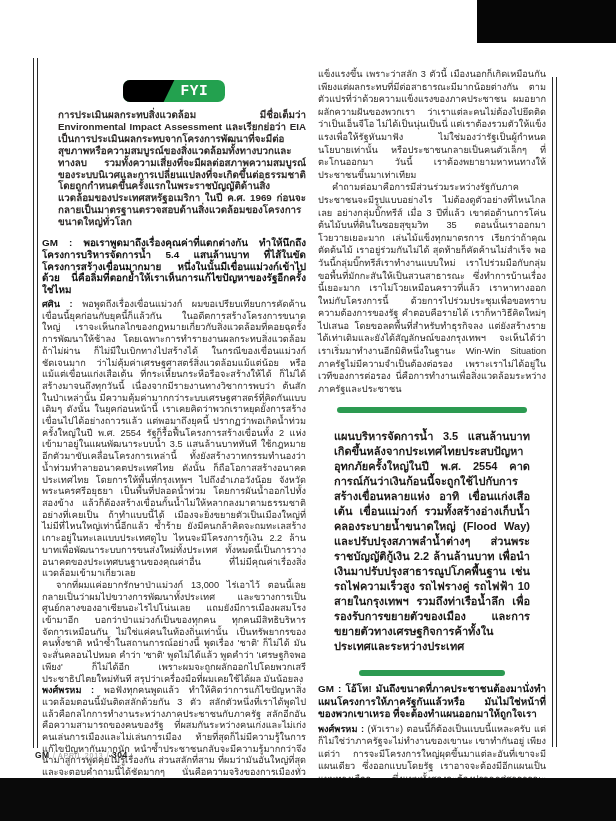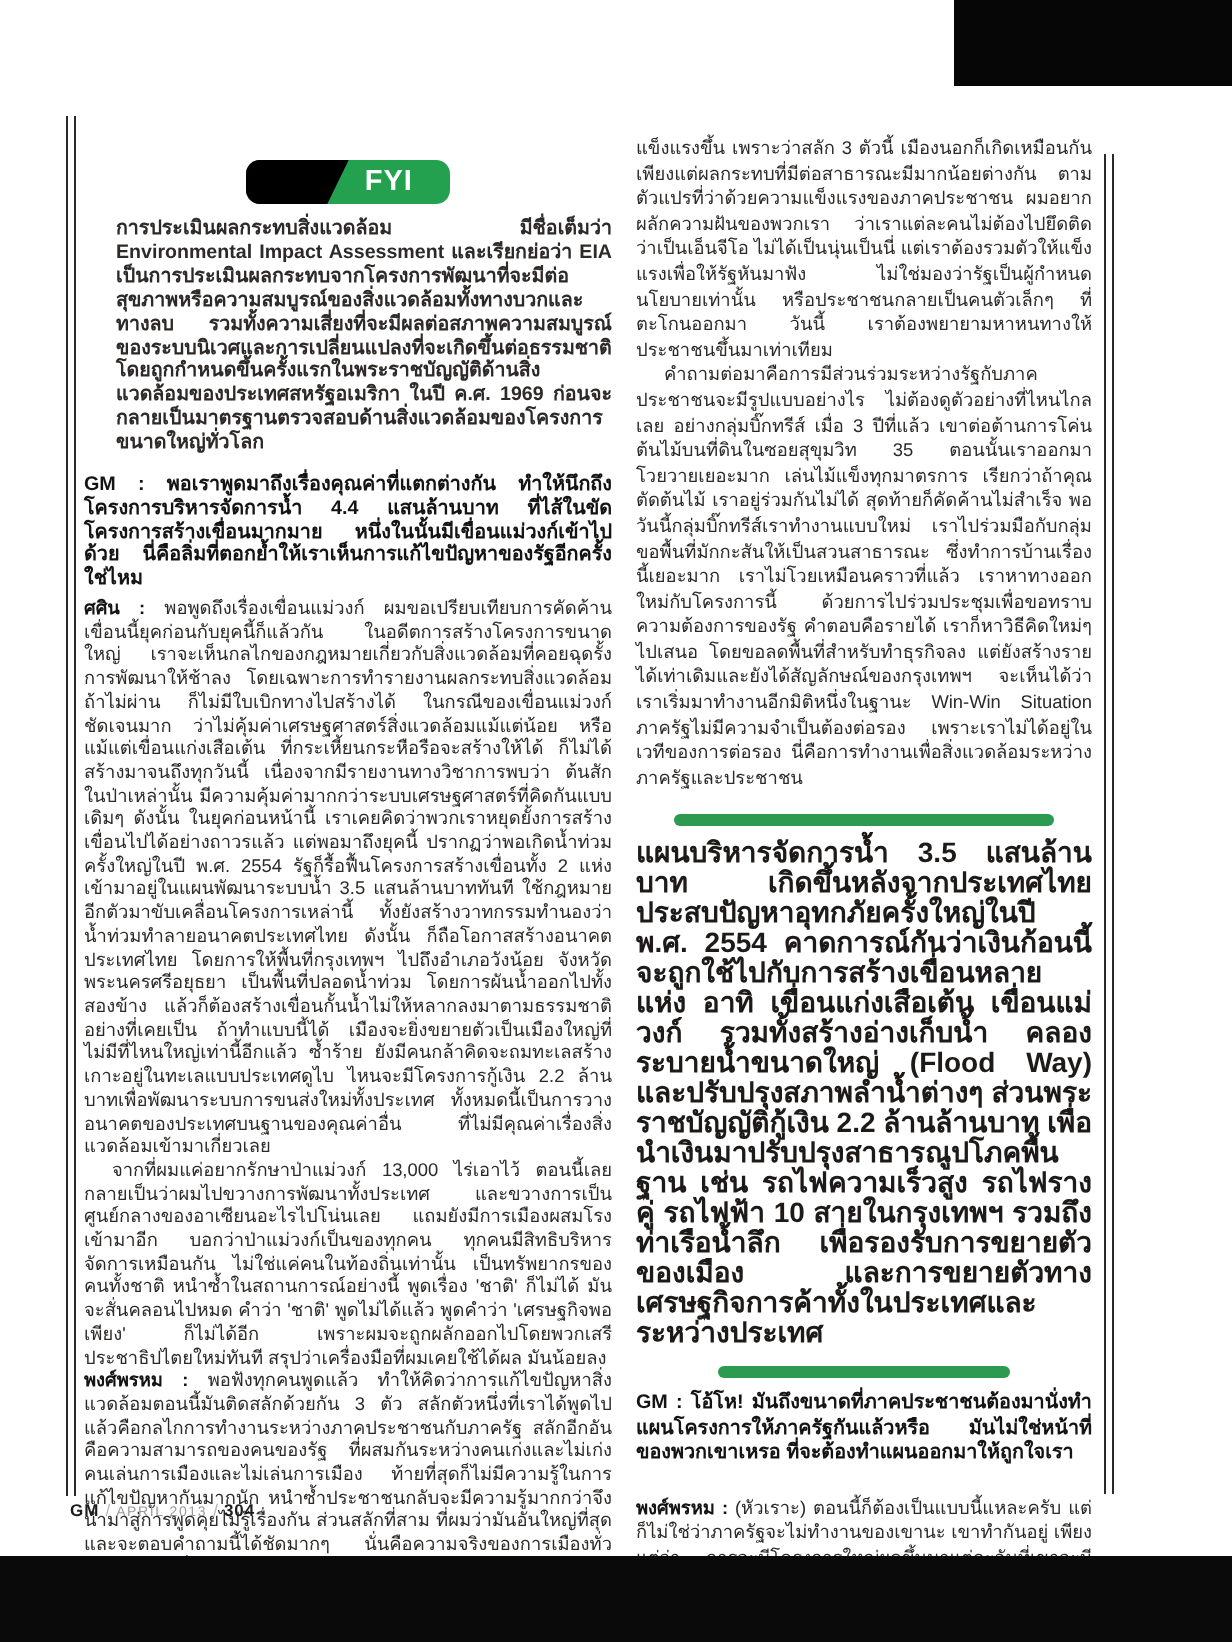--- a/index.html
+++ b/index.html
@@ -17,38 +17,38 @@
   .rule-right{left:552px;top:77px;height:670px;}
   
   .col-left{position:absolute;left:42px;top:80px;width:264px;}
   .col-right{position:absolute;left:318px;top:68px;width:228px;}
   
   .fyi-badge{position:relative;width:102px;height:22px;margin:0 auto 7px auto;
     background:#23a14f;border-radius:7px;overflow:hidden;}
   .fyi-black{position:absolute;left:-10px;top:-4px;width:56px;height:30px;background:#000;
     transform:skewX(-26deg);}
   .fyi-label{position:absolute;left:42%;width:56%;text-align:center;top:0;line-height:22px;
-    color:#fff;font-weight:bold;font-size:14.5px;letter-spacing:.5px;}
+    color:#fff;font-weight:bold;font-size:14.5px;letter-spacing:.5px;font-family:Liberation Mono, monospace;}
   
   .fyi-body{margin:0 0 9px 16px;font-size:9.8px;line-height:11.9px;font-weight:bold;
     color:#2e2a28;text-align:justify;}
   .q{margin:0 0 3px 0;font-size:9.9px;line-height:11.8px;font-weight:bold;color:#141414;
     text-align:justify;}
   .body-p{margin:0;font-size:9.2px;line-height:11.7px;color:#2c2926;text-align:justify;}
   .body-p .spk{font-weight:bold;color:#141414;}
   .indent{text-indent:14px;}
   .col-right .body-p{line-height:12.6px;}
-  .col-right .q{margin-top:6px;margin-bottom:14px;line-height:12.4px;}
+  .col-right .q{margin-top:6px;margin-bottom:2px;line-height:12.4px;}
   
   .green-bar{height:6px;border-radius:3px;background:#2c9a51;}
   .bar1{width:190px;margin:12px auto 6px auto;}
   .bar2{width:146px;margin:9px auto 7px auto;}
   .dyk-title{margin:2px 0 6px 0;text-align:center;font-family:"Liberation Serif",serif;
     font-weight:bold;font-size:26px;letter-spacing:.5px;color:#000;}
-  .dyk-body{margin:0;font-size:14px;line-height:15px;font-weight:bold;color:#1d1a18;
+  .dyk-body{margin:16px;font-size:11px;line-height:15px;font-weight:bold;color:#1d1a18;
     text-align:justify;}
   
   .footer{position:absolute;left:35px;top:750px;font-size:8.5px;color:#8a8a8a;}
   .footer .f-bold{font-weight:bold;color:#1c1c1c;letter-spacing:.5px;}
   .footer .f-date{font-size:7px;letter-spacing:.8px;color:#9a9a9a;}
   .footer .f-sep{color:#b5b5b5;padding:0 3px;}
 </style>
 </head>
 <body>
 
@@ -58,21 +58,21 @@
   <div class="rule rule-left"></div>
   <div class="rule rule-right"></div>
 
   <div class="col-left">
     <div class="fyi-badge">
       <span class="fyi-black"></span>
       <span class="fyi-label">FYI</span>
     </div>
     <p class="fyi-body">การประเมินผลกระทบสิ่งแวดล้อม มีชื่อเต็มว่า Environmental Impact Assessment และเรียกย่อว่า EIA เป็นการประเมินผลกระทบจากโครงการพัฒนาที่จะมีต่อสุขภาพหรือความสมบูรณ์ของสิ่งแวดล้อมทั้งทางบวกและทางลบ รวมทั้งความเสี่ยงที่จะมีผลต่อสภาพความสมบูรณ์ของระบบนิเวศและการเปลี่ยนแปลงที่จะเกิดขึ้นต่อธรรมชาติ โดยถูกกำหนดขึ้นครั้งแรกในพระราชบัญญัติด้านสิ่งแวดล้อมของประเทศสหรัฐอเมริกา ในปี ค.ศ. 1969 ก่อนจะกลายเป็นมาตรฐานตรวจสอบด้านสิ่งแวดล้อมของโครงการขนาดใหญ่ทั่วโลก</p>
 
-    <p class="q"><span class="spk">GM :</span> <span>พอเราพูดมาถึงเรื่องคุณค่าที่แตกต่างกัน ทำให้นึกถึงโครงการบริหารจัดการน้ำ 4.4 แสนล้านบาท ที่ไส้ในขัดโครงการสร้างเขื่อนมากมาย หนึ่งในนั้นมีเขื่อนแม่วงก์เข้าไปด้วย นี่คือลิ่มที่ตอกย้ำให้เราเห็นการแก้ไขปัญหาของรัฐอีกครั้งใช่ไหม</span></p>
+    <p class="q"><span class="spk">GM :</span> <span>พอเราพูดมาถึงเรื่องคุณค่าที่แตกต่างกัน ทำให้นึกถึงโครงการบริหารจัดการน้ำ 5.4 แสนล้านบาท ที่ไส้ในขัดโครงการสร้างเขื่อนมากมาย หนึ่งในนั้นมีเขื่อนแม่วงก์เข้าไปด้วย นี่คือลิ่มที่ตอกย้ำให้เราเห็นการแก้ไขปัญหาของรัฐอีกครั้งใช่ไหม</span></p>
 
     <p class="body-p"><span class="spk">ศศิน :</span> <span>พอพูดถึงเรื่องเขื่อนแม่วงก์ ผมขอเปรียบเทียบการคัดค้านเขื่อนนี้ยุคก่อนกับยุคนี้ก็แล้วกัน ในอดีตการสร้างโครงการขนาดใหญ่ เราจะเห็นกลไกของกฎหมายเกี่ยวกับสิ่งแวดล้อมที่คอยฉุดรั้งการพัฒนาให้ช้าลง โดยเฉพาะการทำรายงานผลกระทบสิ่งแวดล้อม ถ้าไม่ผ่าน ก็ไม่มีใบเบิกทางไปสร้างได้ ในกรณีของเขื่อนแม่วงก์ชัดเจนมาก ว่าไม่คุ้มค่าเศรษฐศาสตร์สิ่งแวดล้อมแม้แต่น้อย หรือแม้แต่เขื่อนแก่งเสือเต้น ที่กระเหี้ยนกระหือรือจะสร้างให้ได้ ก็ไม่ได้สร้างมาจนถึงทุกวันนี้ เนื่องจากมีรายงานทางวิชาการพบว่า ต้นสักในป่าเหล่านั้น มีความคุ้มค่ามากกว่าระบบเศรษฐศาสตร์ที่คิดกันแบบเดิมๆ ดังนั้น ในยุคก่อนหน้านี้ เราเคยคิดว่าพวกเราหยุดยั้งการสร้างเขื่อนไปได้อย่างถาวรแล้ว แต่พอมาถึงยุคนี้ ปรากฏว่าพอเกิดน้ำท่วมครั้งใหญ่ในปี พ.ศ. 2554 รัฐก็รื้อฟื้นโครงการสร้างเขื่อนทั้ง 2 แห่ง เข้ามาอยู่ในแผนพัฒนาระบบน้ำ 3.5 แสนล้านบาททันที ใช้กฎหมายอีกตัวมาขับเคลื่อนโครงการเหล่านี้ ทั้งยังสร้างวาทกรรมทำนองว่า น้ำท่วมทำลายอนาคตประเทศไทย ดังนั้น ก็ถือโอกาสสร้างอนาคตประเทศไทย โดยการให้พื้นที่กรุงเทพฯ ไปถึงอำเภอวังน้อย จังหวัดพระนครศรีอยุธยา เป็นพื้นที่ปลอดน้ำท่วม โดยการผันน้ำออกไปทั้งสองข้าง แล้วก็ต้องสร้างเขื่อนกั้นน้ำไม่ให้หลากลงมาตามธรรมชาติอย่างที่เคยเป็น ถ้าทำแบบนี้ได้ เมืองจะยิ่งขยายตัวเป็นเมืองใหญ่ที่ไม่มีที่ไหนใหญ่เท่านี้อีกแล้ว ซ้ำร้าย ยังมีคนกล้าคิดจะถมทะเลสร้างเกาะอยู่ในทะเลแบบประเทศดูไบ ไหนจะมีโครงการกู้เงิน 2.2 ล้านบาทเพื่อพัฒนาระบบการขนส่งใหม่ทั้งประเทศ ทั้งหมดนี้เป็นการวางอนาคตของประเทศบนฐานของคุณค่าอื่น ที่ไม่มีคุณค่าเรื่องสิ่งแวดล้อมเข้ามาเกี่ยวเลย</span></p>
 
     <p class="body-p indent">จากที่ผมแค่อยากรักษาป่าแม่วงก์ 13,000 ไร่เอาไว้ ตอนนี้เลยกลายเป็นว่าผมไปขวางการพัฒนาทั้งประเทศ และขวางการเป็นศูนย์กลางของอาเซียนอะไรไปโน่นเลย แถมยังมีการเมืองผสมโรงเข้ามาอีก บอกว่าป่าแม่วงก์เป็นของทุกคน ทุกคนมีสิทธิบริหารจัดการเหมือนกัน ไม่ใช่แค่คนในท้องถิ่นเท่านั้น เป็นทรัพยากรของคนทั้งชาติ หนำซ้ำในสถานการณ์อย่างนี้ พูดเรื่อง 'ชาติ' ก็ไม่ได้ มันจะสั่นคลอนไปหมด คำว่า 'ชาติ' พูดไม่ได้แล้ว พูดคำว่า 'เศรษฐกิจพอเพียง' ก็ไม่ได้อีก เพราะผมจะถูกผลักออกไปโดยพวกเสรีประชาธิปไตยใหม่ทันที สรุปว่าเครื่องมือที่ผมเคยใช้ได้ผล มันน้อยลง</p>
 
     <p class="body-p"><span class="spk">พงศ์พรหม :</span> <span>พอฟังทุกคนพูดแล้ว ทำให้คิดว่าการแก้ไขปัญหาสิ่งแวดล้อมตอนนี้มันติดสลักด้วยกัน 3 ตัว สลักตัวหนึ่งที่เราได้พูดไปแล้วคือกลไกการทำงานระหว่างภาคประชาชนกับภาครัฐ สลักอีกอันคือความสามารถของคนของรัฐ ที่ผสมกันระหว่างคนเก่งและไม่เก่ง คนเล่นการเมืองและไม่เล่นการเมือง ท้ายที่สุดก็ไม่มีความรู้ในการแก้ไขปัญหากันมากนัก หนำซ้ำประชาชนกลับจะมีความรู้มากกว่าจึงนำมาสู่การพูดคุยไม่รู้เรื่องกัน ส่วนสลักที่สาม ที่ผมว่ามันอันใหญ่ที่สุด และจะตอบคำถามนี้ได้ชัดมากๆ นั่นคือความจริงของการเมืองทั่วโลก อย่างที่เรารู้กันดีว่าข้างหลังนักการเมืองและราชการคือใครล่ะ ก็พวกนายทุนทั้งนั้น ทำให้นายทุนสามารถผลักดันทิศทางประเทศไทยให้เอื้อต่อการทำธุรกิจของพวกเขาสูงสุด ปัญหาสิ่งแวดล้อมมีสลัก 3 ตัวขึ้นมา จึงทำให้เราตั้งสมมุติฐานว่า จะทำอย่างไรให้ภาคประชาชน</span></p>
   </div>
 
   <div class="col-right">
     <p class="body-p">แข็งแรงขึ้น เพราะว่าสลัก 3 ตัวนี้ เมืองนอกก็เกิดเหมือนกัน เพียงแต่ผลกระทบที่มีต่อสาธารณะมีมากน้อยต่างกัน ตามตัวแปรที่ว่าด้วยความแข็งแรงของภาคประชาชน ผมอยากผลักความฝันของพวกเรา ว่าเราแต่ละคนไม่ต้องไปยึดติดว่าเป็นเอ็นจีโอ ไม่ได้เป็นนุ่นเป็นนี่ แต่เราต้องรวมตัวให้แข็งแรงเพื่อให้รัฐหันมาฟัง ไม่ใช่มองว่ารัฐเป็นผู้กำหนดนโยบายเท่านั้น หรือประชาชนกลายเป็นคนตัวเล็กๆ ที่ตะโกนออกมา วันนี้ เราต้องพยายามหาหนทางให้ประชาชนขึ้นมาเท่าเทียม</p>

